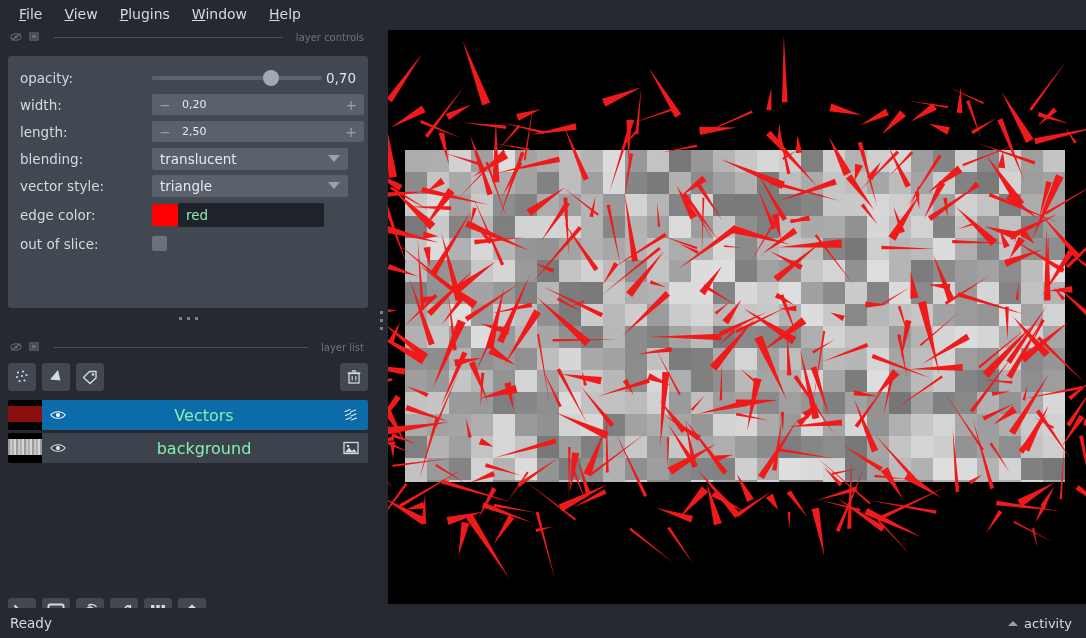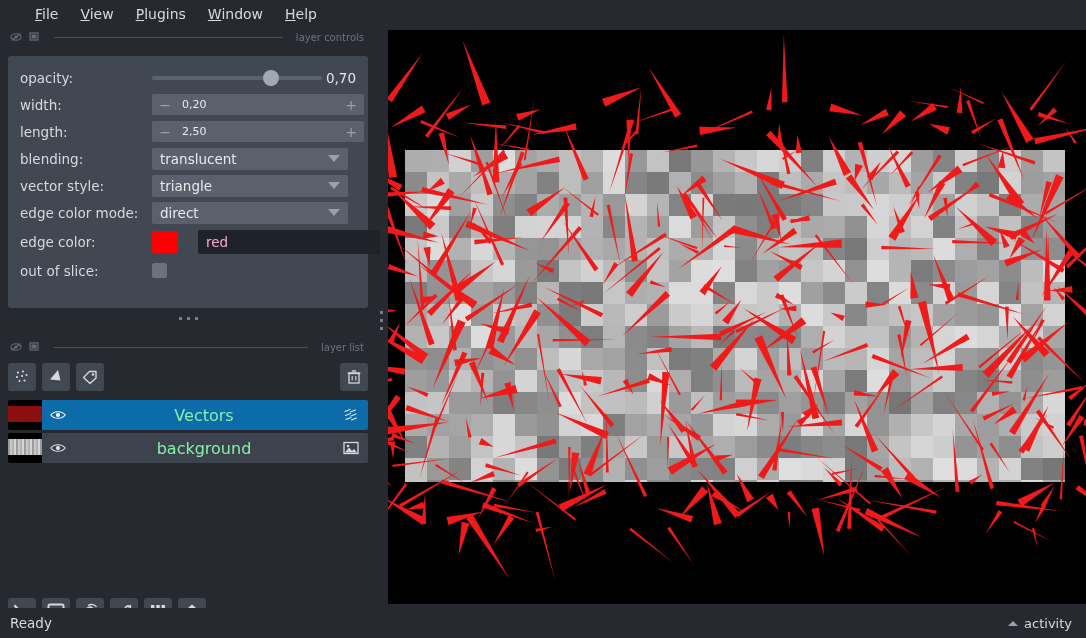--- a/index.html
+++ b/index.html
@@ -8,21 +8,21 @@
     background: #262930;
     font-family: "DejaVu Sans", sans-serif;
     overflow: hidden;
   }
   body { position: relative; }
 
   
   #menubar {
     position: absolute; left: 0; top: 0; width: 1086px; height: 28px;
     background: #262930;
-    display: flex; align-items: center; padding-left: 26px; gap: 4px;
+    display: flex; align-items: center; padding-left: 10px; gap: 4px;
   }
   .menu-item {
     font-size: 14px; color: #d6d9de; padding: 3px 9px; border-radius: 2px;
     white-space: nowrap;
   }
   .menu-item .mn { text-decoration: underline; }
 
   
   #leftdock {
     position: absolute; left: 0; top: 28px; width: 376px; height: 580px;
@@ -71,23 +71,23 @@
   }
   .combo .cval { font-size: 13.5px; color: #e7eaee; flex: 1; }
   .combo .carrow {
     width: 0; height: 0; border-left: 6px solid transparent; border-right: 6px solid transparent;
     border-top: 7px solid #9ba1ab; margin-right: 2px;
   }
 
   
   .swatch { width: 26px; height: 22px; border-radius: 2px; flex: none; }
   .colorname {
-    width: 182px; height: 24px; background: #1f2229; border-radius: 2px;
-    display: flex; align-items: center; padding-left: 8px; margin-left: 20px;
-    font-size: 13.5px; color: #f9a8d4;
+    width: 146px; height: 24px; background: #1f2229; border-radius: 2px;
+    display: flex; align-items: center; padding-left: 8px; margin-left: 0;
+    font-size: 13.5px; color: #86efac;
   }
   .checkbox { width: 15px; height: 15px; background: #6b727d; border-radius: 2px; }
 
   
   .hsplit {
     position: absolute; left: 8px; top: 283px; width: 360px; height: 14px;
     display: flex; align-items: center; justify-content: center; gap: 5px;
   }
   .hsplit i { width: 3px; height: 3px; background: #7b818b; display: block; }
   .vsplit {
@@ -228,29 +228,20 @@
     <div class="ctl-row">
       <div class="ctl-label">vector style:</div>
       <div class="ctl-field">
         <div class="combo">
           <span class="cval">triangle</span>
           <span class="carrow"></span>
         </div>
       </div>
     </div>
 
-    <div class="ctl-row">
-      <div class="ctl-label">edge color mode:</div>
-      <div class="ctl-field">
-        <div class="combo">
-          <span class="cval">direct</span>
-          <span class="carrow"></span>
-        </div>
-      </div>
-    </div>
 
     <div class="ctl-row" style="height:31px">
       <div class="ctl-label">edge color:</div>
       <div class="ctl-field">
         <div class="swatch" style="background:#ff0000"></div>
         <div class="colorname">red</div>
       </div>
     </div>
 
     <div class="ctl-row">

